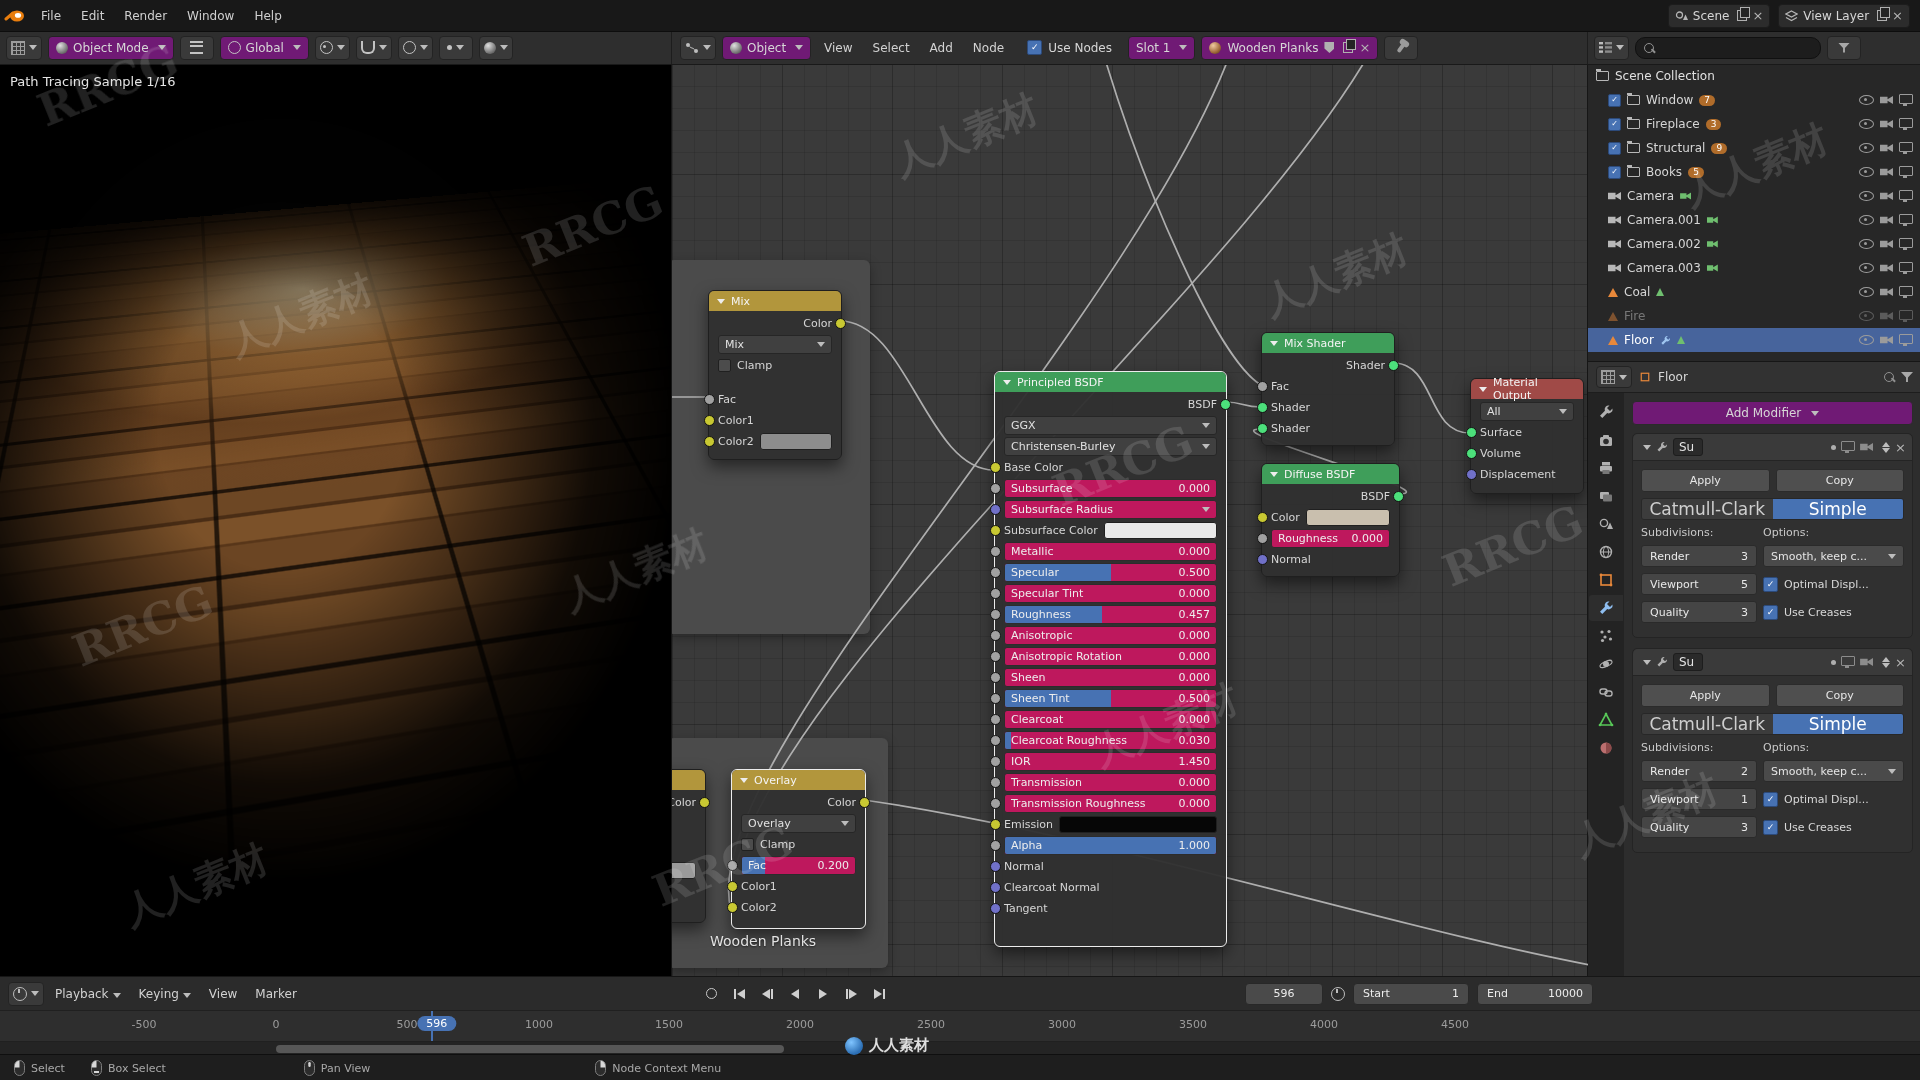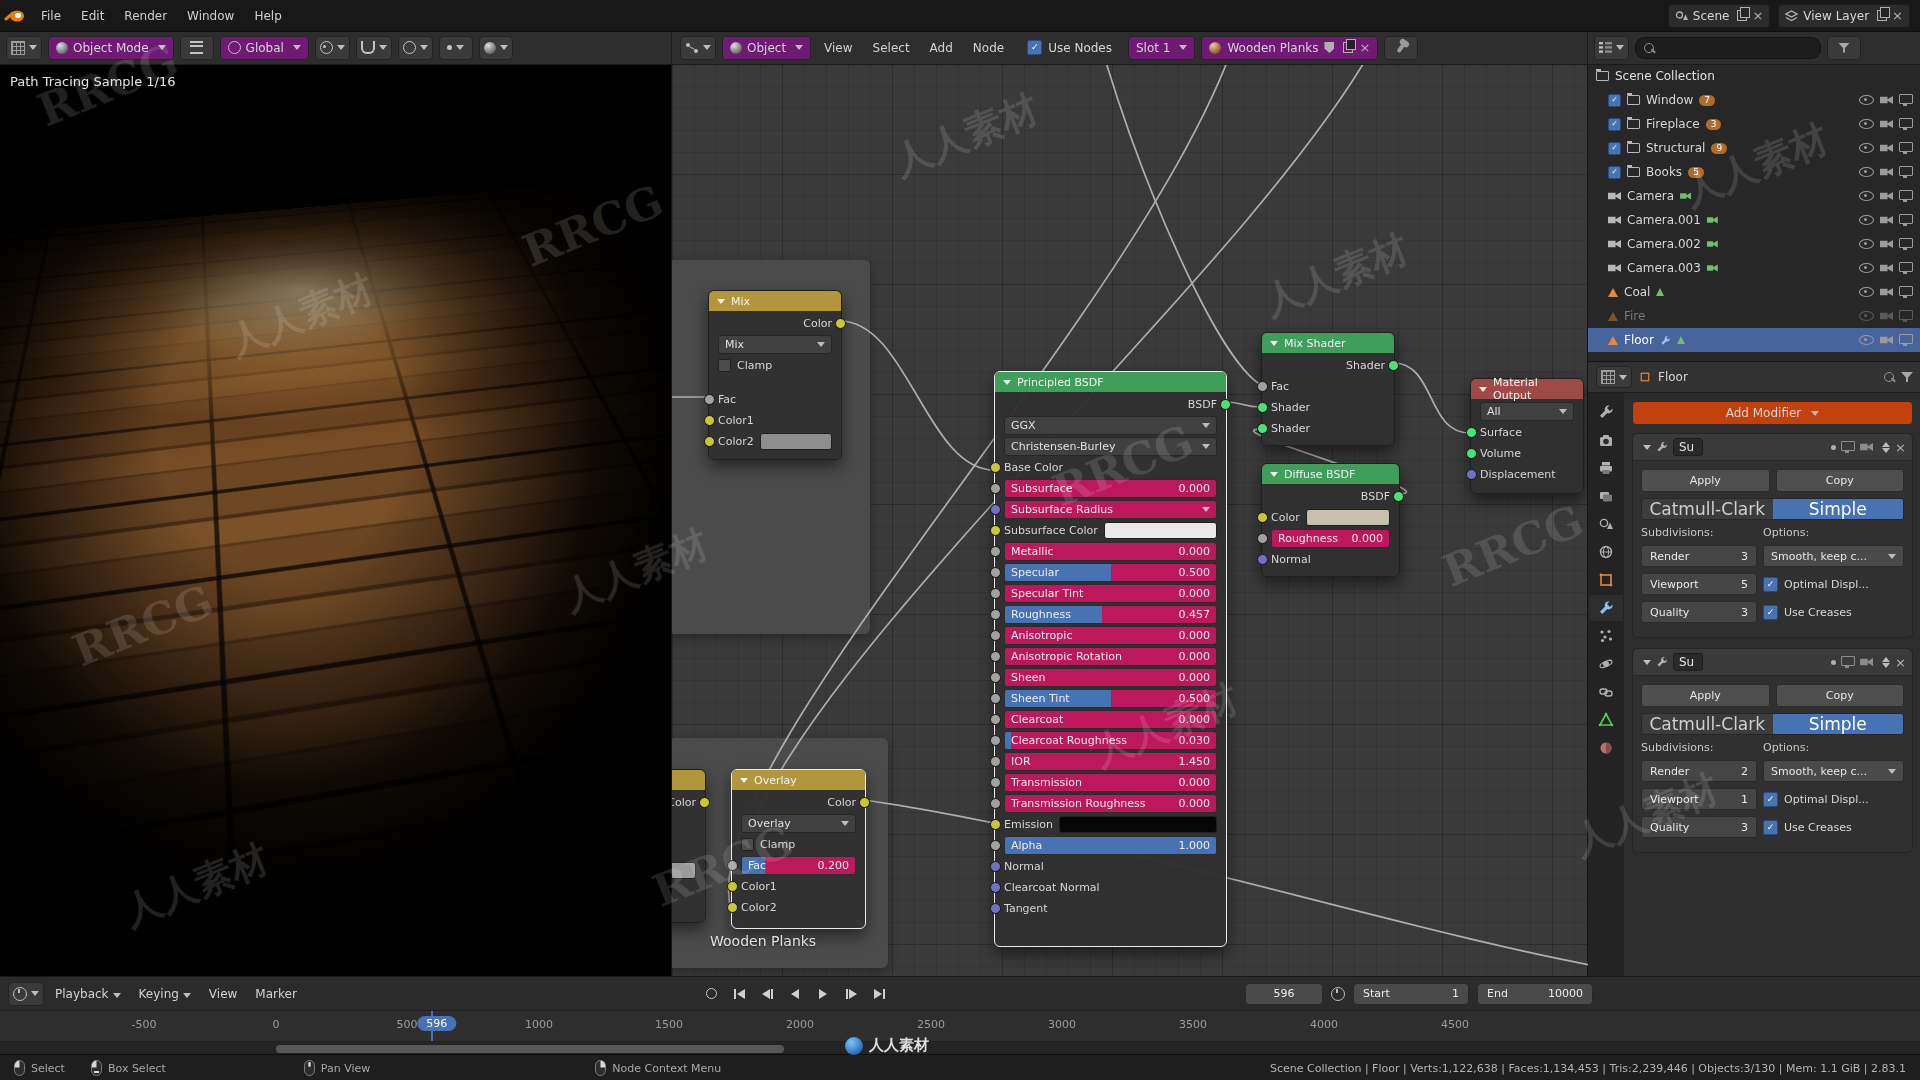--- a/index.html
+++ b/index.html
@@ -128,21 +128,21 @@
 
   
   .props{position:absolute;left:1587px;top:361px;width:333px;height:615px;background:#2d2d2d;border-left:1px solid #161616;border-top:1px solid #161616;overflow:hidden;}
   .props-bread{display:flex;align-items:center;gap:7px;height:30px;background:#323232;border-bottom:1px solid #1d1d1d;padding:0 8px;}
   .props-body{position:absolute;left:0;top:31px;right:0;bottom:0;}
   .ptabs{position:absolute;left:0;top:0;bottom:0;width:36px;background:#232323;display:flex;flex-direction:column;align-items:center;padding-top:6px;gap:2px;}
   .pt{width:34px;height:26px;display:flex;align-items:center;justify-content:center;border-radius:3px 0 0 3px;}
   .pt.active{background:#2d2d2d;}
   .psvg{width:16px;height:16px;}
   .pcontent{position:absolute;left:36px;top:0;right:0;bottom:0;overflow:hidden;padding:8px 8px 0 8px;}
-  .addmod{height:22px;background:#c2410c;border:1px solid #2b2b2b;border-radius:4px;display:flex;align-items:center;justify-content:center;gap:6px;font-size:12px;margin-bottom:8px;}
+  .addmod{height:22px;background:#701a75;border:1px solid #2b2b2b;border-radius:4px;display:flex;align-items:center;justify-content:center;gap:6px;font-size:12px;margin-bottom:8px;}
   .mod{background:#303030;border:1px solid #242424;border-radius:5px;margin-bottom:10px;}
   .mod-h{display:flex;align-items:center;gap:5px;height:26px;background:#3a3a3a;border-radius:5px 5px 0 0;padding:0 6px;border-bottom:1px solid #242424;}
   .mod-name{background:#2a2a2a;border:1px solid #1d1d1d;border-radius:3px;padding:1px 8px 1px 5px;color:#e4e4e4;}
   .mod-h .sp{flex:1;}
   .tgl{opacity:.85;}
   .cols{display:grid;grid-template-columns:116px 1fr;gap:6px;margin:6px 8px;align-items:center;}
   .btnrow{display:flex;gap:6px;margin:8px 8px 6px 8px;}
   .pbtn{flex:1;height:21px;background:#4f4f4f;border:1px solid #2b2b2b;border-radius:3px;display:flex;align-items:center;justify-content:center;font-size:11px;color:#e6e6e6;}
   .seg{display:flex;height:20px;border-radius:3px;overflow:hidden;border:1px solid #272727;margin:0 8px;}
   .seg span{flex:1;display:flex;align-items:center;justify-content:center;font-size:17px;background:#3c3c3c;color:#cfcfcf;white-space:nowrap;}
@@ -1167,21 +1167,20 @@
         </svg>
       <span>Pan View</span>
     </span>
     <span class="hint" style="margin-left:225px;">
       <svg class="mouse" viewBox="0 0 11 16">
           <rect x="0.5" y="0.5" width="10" height="15" rx="5" fill="#2c2c2c" stroke="#7e7e7e"></rect>
           <path d="M5.5 0.8 A4.7 4.7 0 0 1 10.2 5.5 V7.5 H5.5 Z" fill="#d8d8d8"></path>
         </svg>
       <span>Node Context Menu</span>
     </span>
-    <span class="sb-info">Scene Collection | Floor | Verts:1,122,638 | Faces:1,134,453 | Tris:2,239,446 | Objects:3/130 | Mem: 1.1 GiB | 2.83.1</span>
   </footer>
 
   <span class="wm latin" style="left:35px;top:60px;">RRCG</span>
   <span class="wm cjk" style="left:225px;top:290px;">人人素材</span>
   <span class="wm latin" style="left:70px;top:600px;">RRCG</span>
   <span class="wm cjk" style="left:120px;top:860px;">人人素材</span>
   <span class="wm latin" style="left:520px;top:200px;">RRCG</span>
   <span class="wm cjk" style="left:560px;top:545px;">人人素材</span>
   <span class="wm latin" style="left:650px;top:840px;">RRCG</span>
   <span class="wm cjk" style="left:890px;top:110px;">人人素材</span>

